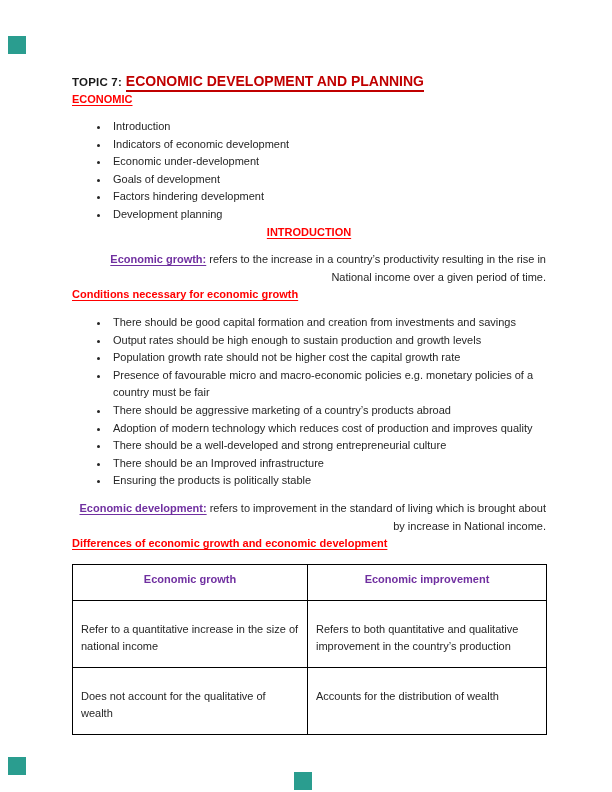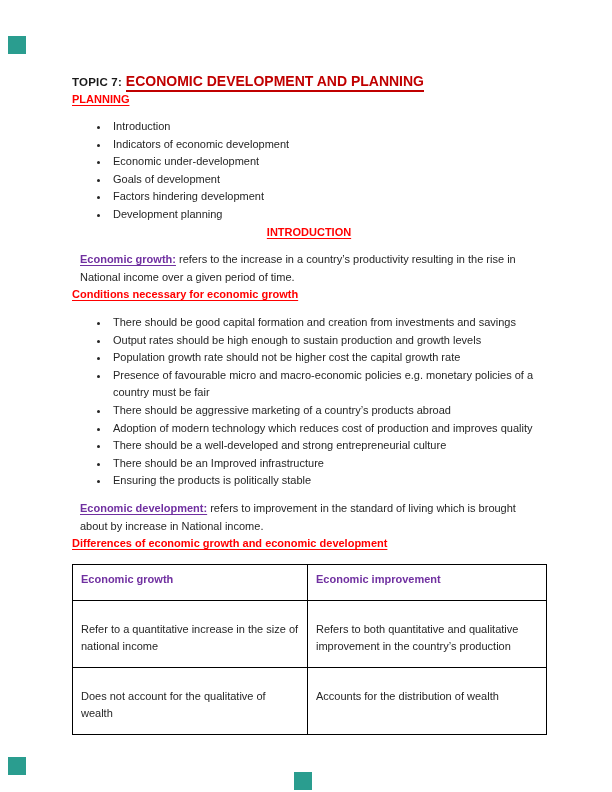--- a/index.html
+++ b/index.html
@@ -45,21 +45,21 @@
   .mt-conditions { margin-top: 11px; }
   .mt-diff       { margin-top: 19px; }
 
   ul.bullets {
     margin: 10px 0 0 0;
     padding-left: 38px;
     list-style: disc;
   }
   ul.bullets li { padding-left: 3px; }
 
-  p.para { margin: 10px 0 0 8px; }
+  p.para { margin: 10px 0 0 2px; text-align: right; }
   .purple-lead {
     color: #7030A0; font-weight: bold;
     text-decoration: underline;
     text-underline-offset: 2px;
   }
 
   table.cmp {
     margin-top: 11px;
     border-collapse: collapse;
     width: 474px;
@@ -68,41 +68,42 @@
   table.cmp th, table.cmp td {
     border: 1.5px solid #000000;
     vertical-align: top;
     text-align: left;
     font-size: 11px;
     line-height: 1.55;
   }
   table.cmp th {
     color: #7030A0; font-weight: bold;
     padding: 6px 8px 12px 8px;
+    text-align: center;
   }
   table.cmp td { padding: 20px 8px 12px 8px; }
   col.c1 { width: 235px; } col.c2 { width: 239px; }
 </style>
 </head>
 <body>
 
 <div class="page">
 
   <div class="marker marker-tl"></div>
   <div class="marker marker-bl"></div>
   <div class="marker marker-bc"></div>
 
   <div class="content">
 
     <h1>
       <span class="title-prefix">TOPIC 7:</span>
       <span class="title-main">ECONOMIC DEVELOPMENT AND PLANNING</span>
     </h1>
 
-    <h2 class="red-heading mt-contents">PLANNING</h2>
+    <h2 class="red-heading mt-contents">ECONOMIC</h2>
 
     <ul class="bullets">
       <li>Introduction</li>
       <li>Indicators of economic development</li>
       <li>Economic under-development</li>
       <li>Goals of development</li>
       <li>Factors hindering development</li>
       <li>Development planning</li>
     </ul>
 

